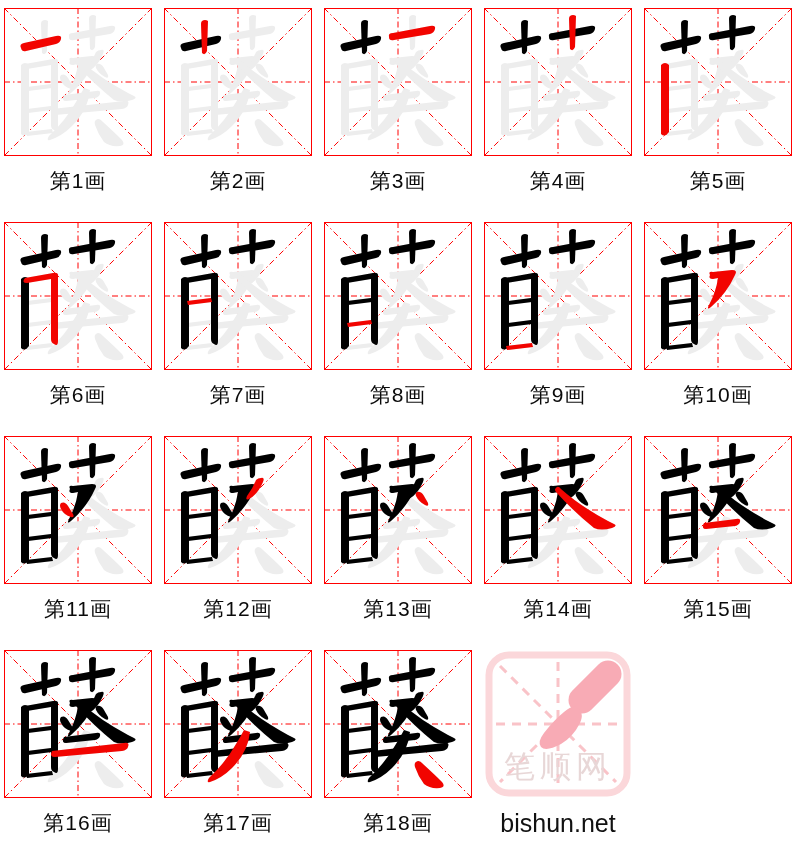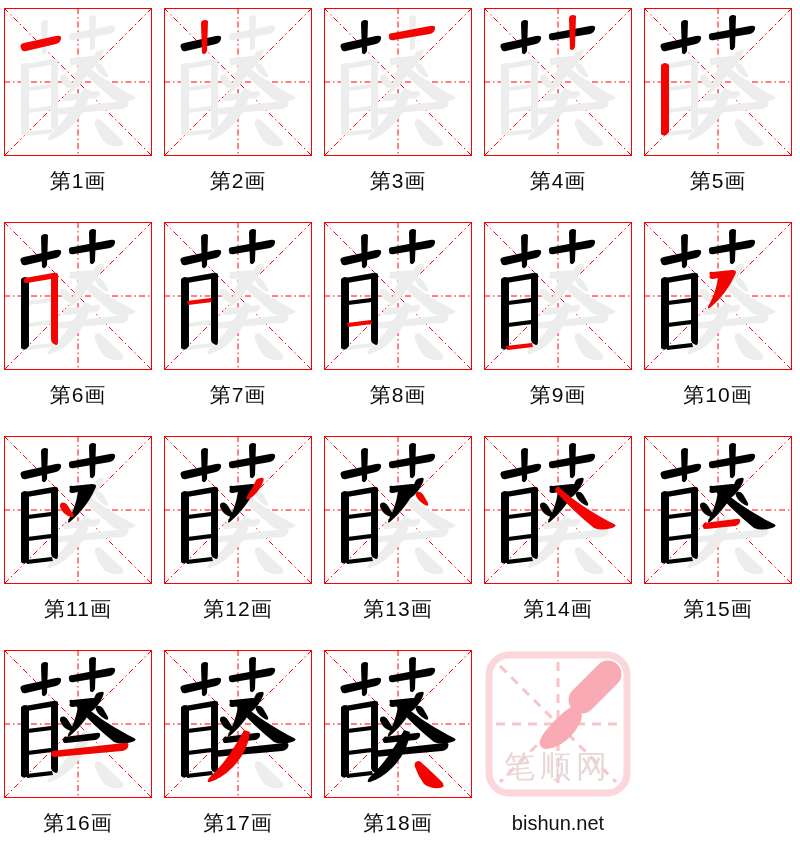--- a/index.html
+++ b/index.html
@@ -29,21 +29,21 @@
   .box{display:block;width:148px;height:148px;}
   .frame{fill:#ffffff;stroke:var(--accent_red);stroke-width:1;}
   .gl{stroke:var(--accent_red);stroke-width:1;fill:none;stroke-dasharray:6 3 1.5 3;}
   .ghost{fill:var(--ghost);}
   .done{fill:var(--ink);}
   .cur{fill:var(--stroke_red);}
   .label{
     margin-top:12px;font-size:21px;line-height:26px;color:#0a0a0a;
     text-align:center;letter-spacing:1px;
   }
-  .site-label{font-size:20px;letter-spacing:0;margin-top:12px;color:#111111;}
+  .site-label{font-size:25px;letter-spacing:0;margin-top:12px;color:#111111;}
   .logo-frame{fill:#ffffff;stroke:var(--logo_border);stroke-width:7;}
   .logo-gl{stroke:var(--logo_dash);stroke-width:3;stroke-dasharray:9 7;fill:none;}
   .logo-brush{fill:var(--logo_pink);}
   .logo-handle{stroke:var(--logo_pink);stroke-width:27;stroke-linecap:round;}
   .logo-brand{fill:var(--logo_text);font-size:31px;letter-spacing:5px;font-family:"Liberation Sans","DejaVu Sans",sans-serif;}
 </style>
 </head>
 <body>
 
 <div id="grid">

